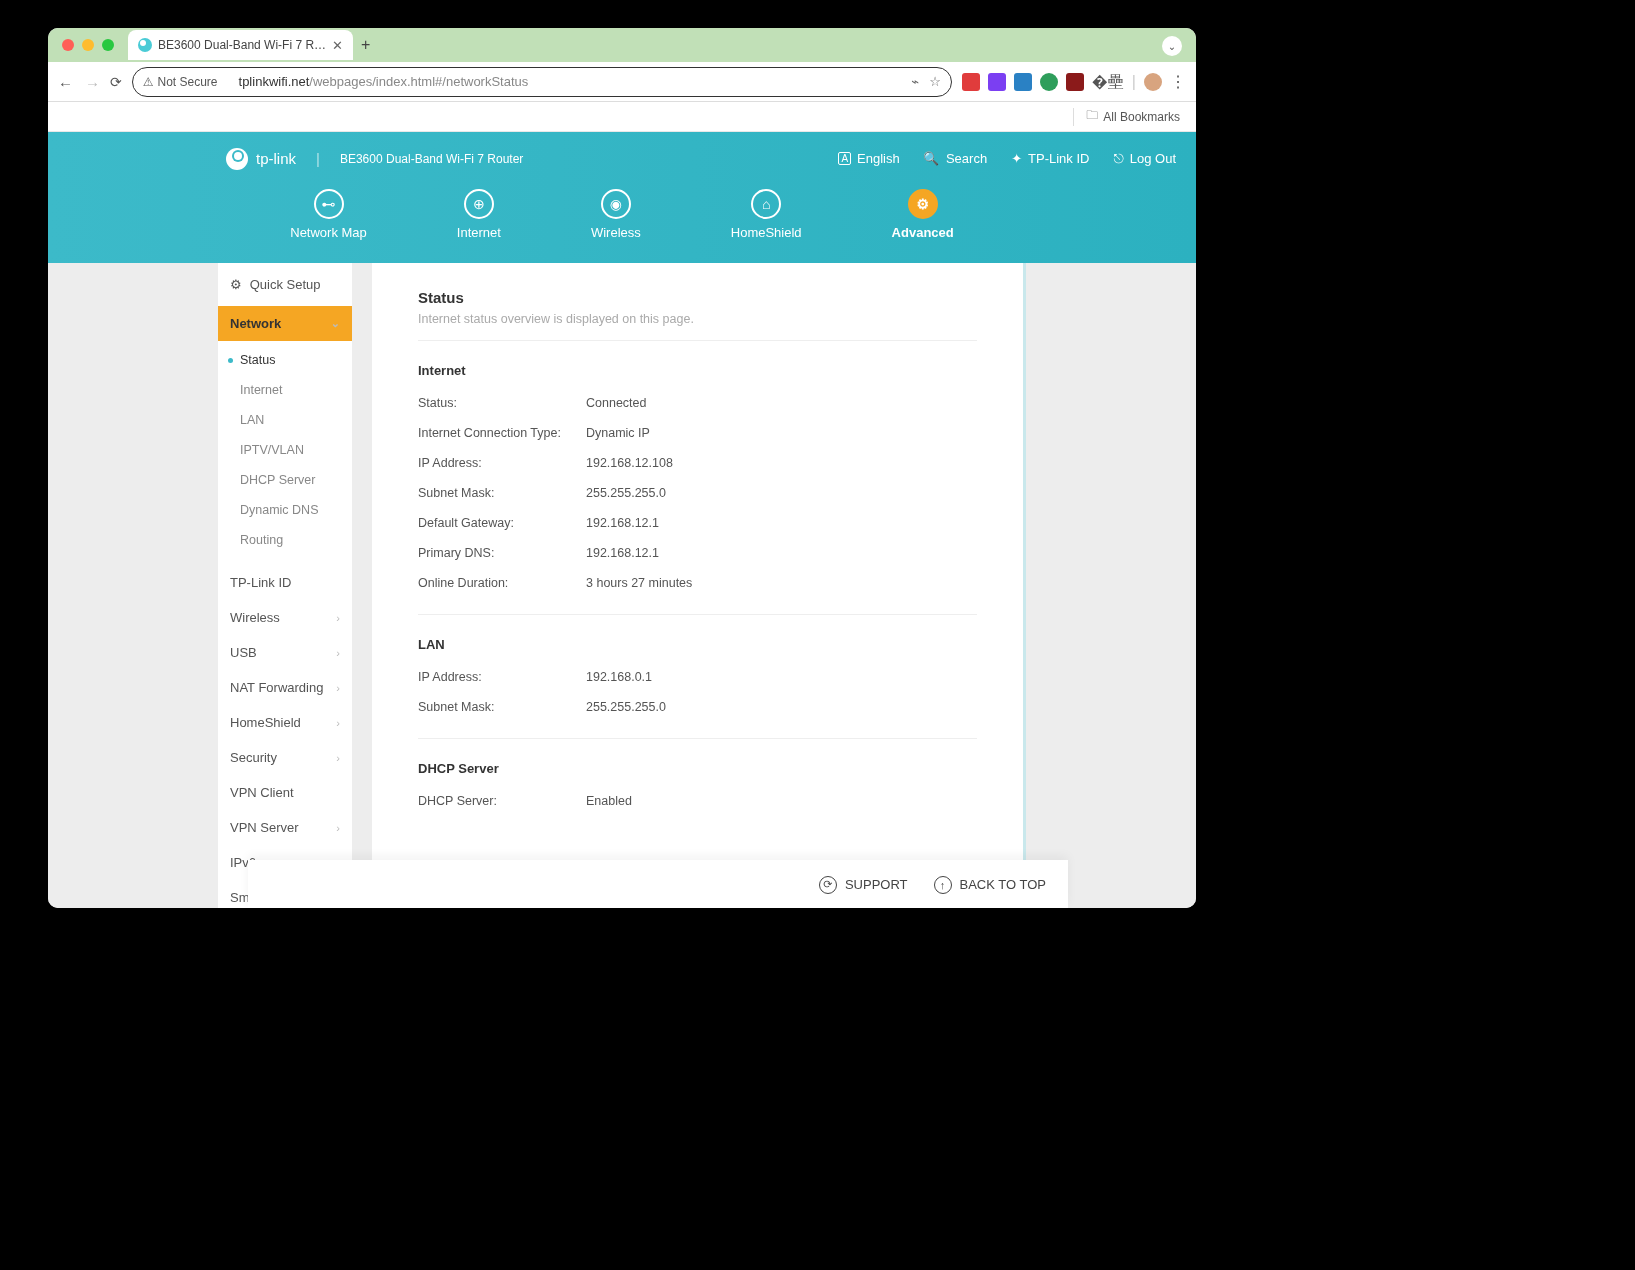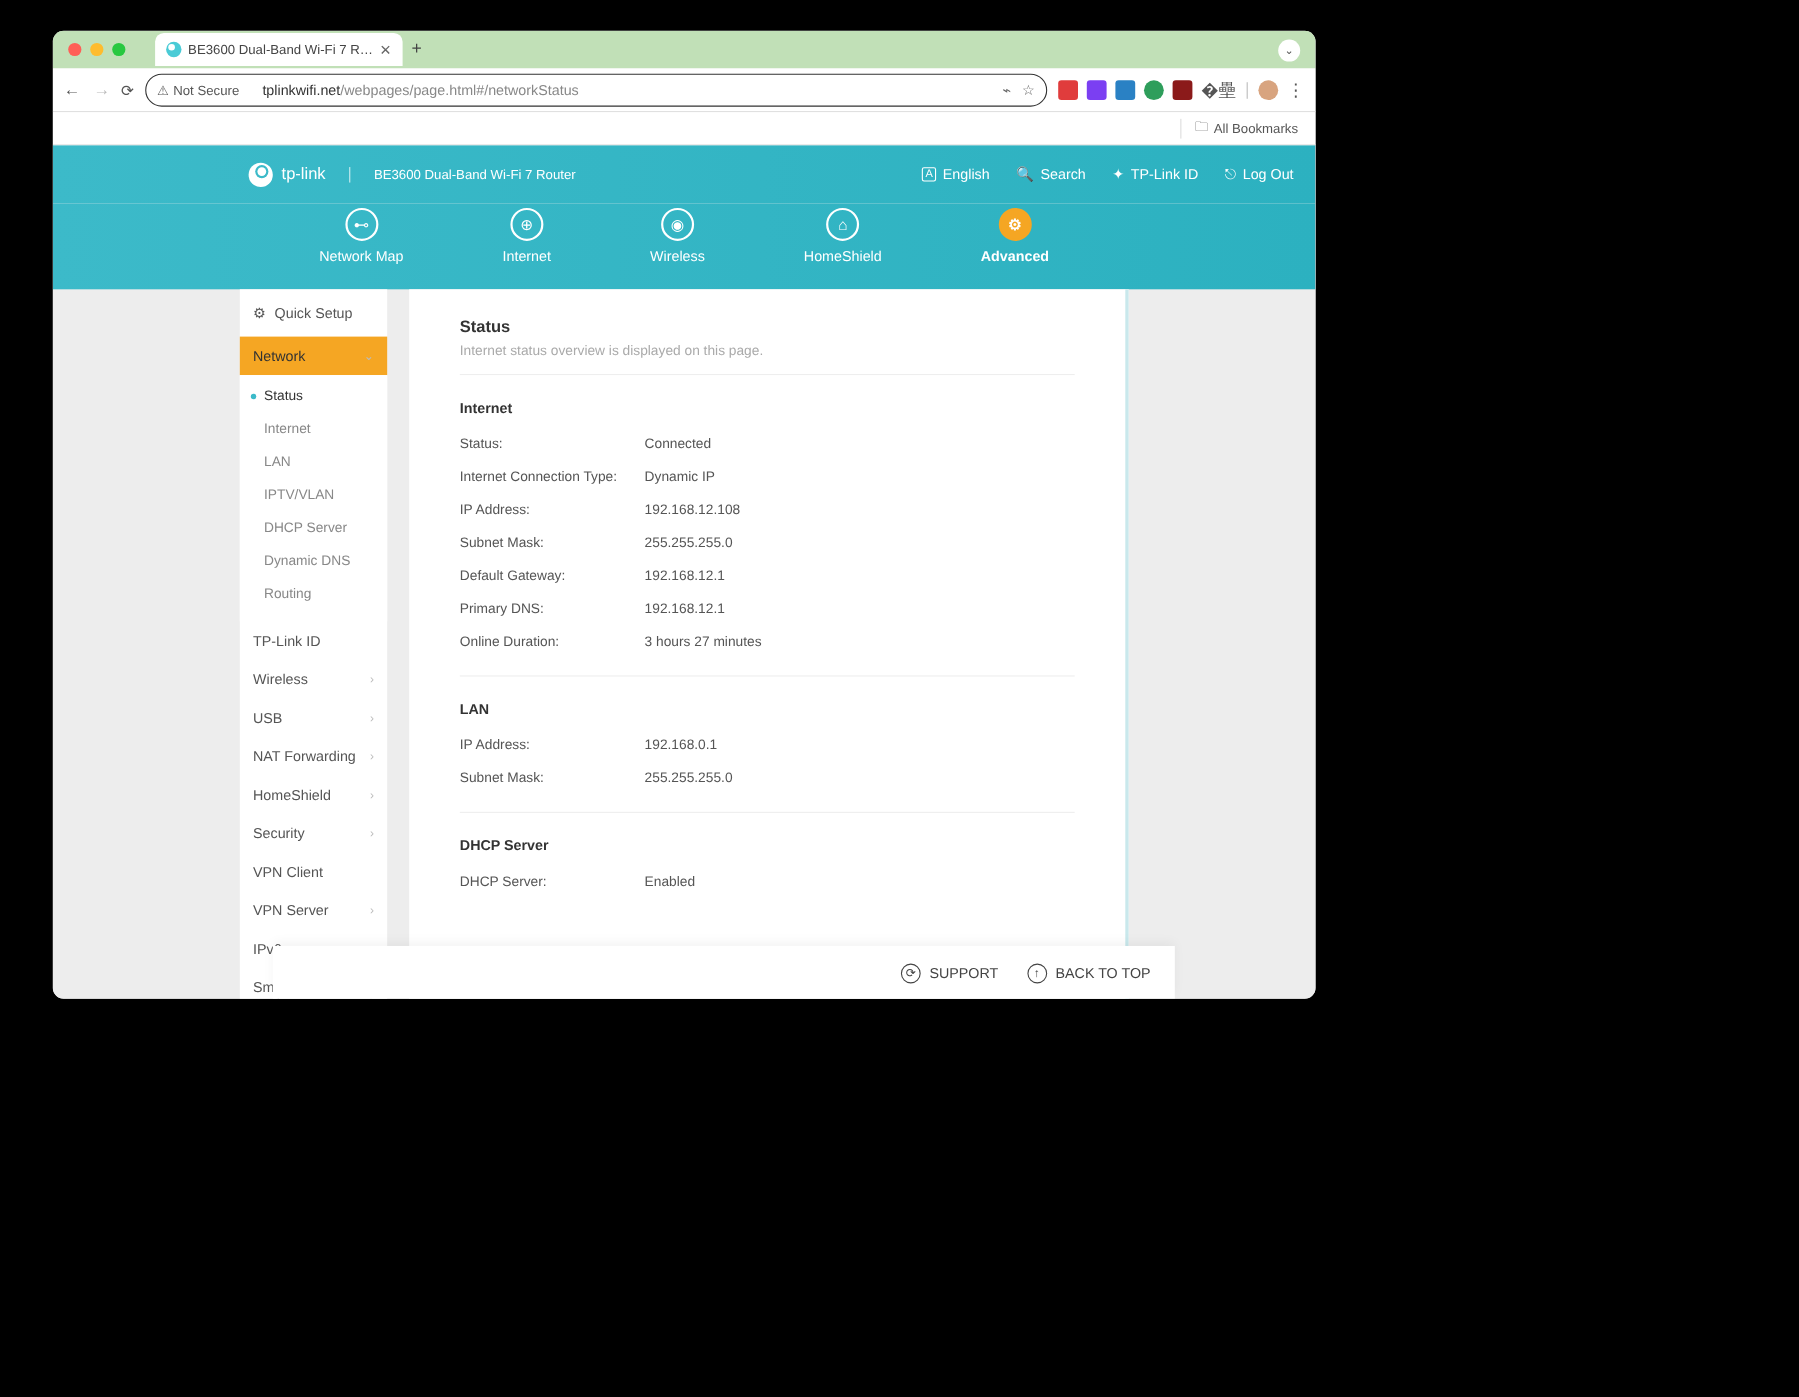--- a/index.html
+++ b/index.html
@@ -2,21 +2,21 @@
 <html><head>
 <meta charset="utf-8">
 <style>
   * { box-sizing: border-box; margin: 0; padding: 0; }
   html, body { width: 1635px; height: 1270px; background: #000; font-family: -apple-system, BlinkMacSystemFont, "Segoe UI", Arial, sans-serif; }
   .browser-window { position: absolute; left: 48px; top: 28px; width: 1148px; height: 880px; background: #f0f0f0; border-radius: 10px; overflow: hidden; box-shadow: 0 8px 30px rgba(0,0,0,.3); }
   .tab-strip { height: 34px; background: #c1e0b7; display: flex; align-items: center; padding-left: 8px; position: relative; }
   .traffic-lights { display: flex; gap: 8px; margin-left: 6px; margin-right: 14px; }
   .tl { width: 12px; height: 12px; border-radius: 50%; }
   .tl.red { background: #ff5f57; } .tl.yellow { background: #febc2e; } .tl.green { background: #28c840; }
-  .tab { display: flex; align-items: center; background: #fff; height: 30px; border-radius: 8px 8px 0 0; padding: 0 10px; font-size: 12px; color: #444; gap: 6px; min-width: 180px; margin-left: 13px; }
+  .tab { display: flex; align-items: center; background: #fff; height: 30px; border-radius: 8px 8px 0 0; padding: 0 10px; font-size: 12px; color: #444; gap: 6px; min-width: 180px; }
   .tab-favicon { width: 14px; height: 14px; background: #4acbd6; border-radius: 50%; position: relative; }
   .tab-favicon::after { content:""; position:absolute; width:6px; height:6px; background:#fff; border-radius:50%; top:2px; left:2px; }
   .tab-close { margin-left: auto; color:#666; font-size: 13px; }
   .new-tab { margin-left: 8px; color:#444; font-size: 16px; }
   .chevron-drop { position:absolute; right: 14px; top: 8px; width: 20px; height: 20px; background: #fff; border-radius: 50%; display:flex; align-items:center; justify-content:center; font-size:10px; color:#555; }
   .toolbar { height: 40px; background: #fff; display:flex; align-items:center; padding: 0 10px; gap: 10px; border-bottom: 1px solid #ddd; }
   .nav-arrows { display:flex; gap: 12px; color:#555; font-size:15px; }
   .nav-arrows span:nth-child(2){ color:#bbb; }
   .reload { color:#555; font-size: 14px; }
   .omnibox { flex: 1; display:flex; align-items:center; border: 1.5px solid #333; border-radius: 20px; height: 30px; padding: 0 10px; font-size: 13px; color:#888; gap: 8px; }
@@ -40,21 +40,21 @@
   .main-nav { height: 78px; background: linear-gradient(90deg,#3cbac9,#2cb1c0); display:flex; justify-content:center; gap: 90px; padding-top: 4px; }
   .main-nav .nav-item { display:flex; flex-direction:column; align-items:center; color:#fff; font-size:13px; gap:6px; cursor:pointer; }
   .nav-circle { width:30px; height:30px; border:2px solid #fff; border-radius:50%; display:flex; align-items:center; justify-content:center; font-size:14px; }
   .nav-item.active .nav-circle { background:#f5a623; border-color:#f5a623; }
   .nav-item.active { font-weight:600; }
   .content-wrap { display:flex; padding: 0; justify-content:center; }
   .layout { width: 808px; display:flex; margin-top: 0; }
   .sidebar { width: 134px; background:#fff; padding-top: 0; }
   .side-item { padding: 10px 12px; font-size: 13px; color:#555; display:flex; align-items:center; justify-content:space-between; cursor:pointer; }
   .side-item.quick { display:flex; gap:8px; align-items:center; justify-content:flex-start; font-weight:500; padding-top:14px; padding-bottom:14px; }
-  .side-item.active-top { background:#f5a623; color:#333; font-weight:400; }
+  .side-item.active-top { background:#f5a623; color:#333; font-weight:700; }
   .sub-menu { background:#fff; padding: 4px 0 10px 0; }
   .sub-item { padding: 8px 10px 8px 22px; font-size: 12.5px; color:#888; cursor:pointer; position:relative; }
   .sub-item.current { color:#333; font-weight:500; }
   .sub-item.current::before { content:""; position:absolute; left:10px; top:13px; width:5px; height:5px; background:#3cbac9; border-radius:50%; }
   .side-chevron { color:#bbb; font-size:11px; }
   .main-panel { flex:1; background:#fff; margin-left: 20px; padding: 26px 46px 0 46px; position:relative; border-right: 3px solid #c9e8ec; }
   .main-panel h2 { font-size: 15px; color:#333; font-weight:600; }
   .subtitle { font-size: 12.5px; color:#aaa; margin-top: 6px; padding-bottom: 14px; border-bottom: 1px solid #eee; }
   .section-title { font-size: 13px; font-weight:600; color:#333; margin-top: 22px; margin-bottom: 10px; }
   .kv { display:flex; font-size: 12.5px; color:#555; padding: 8px 0; }
@@ -90,21 +90,21 @@
       <span>←</span>
       <span>→</span>
     </div>
     <span class="reload">⟳</span>
     <div class="omnibox">
       <span class="not-secure">
         <span>⚠</span>
         <span>Not Secure</span>
       </span>
       <span>
-        <span class="url-host">tplinkwifi.net</span><span>/webpages/page.html#/networkStatus</span>
+        <span class="url-host">tplinkwifi.net</span><span>/webpages/index.html#/networkStatus</span>
       </span>
       <div class="omnibox-right">
         <span>⌁</span>
         <span>☆</span>
       </div>
     </div>
     <div class="ext-icons">
       <div class="ext" style="background:#e03c3c"></div>
       <div class="ext" style="background:#7b3ff2"></div>
       <div class="ext" style="background:#2a81c4"></div>

